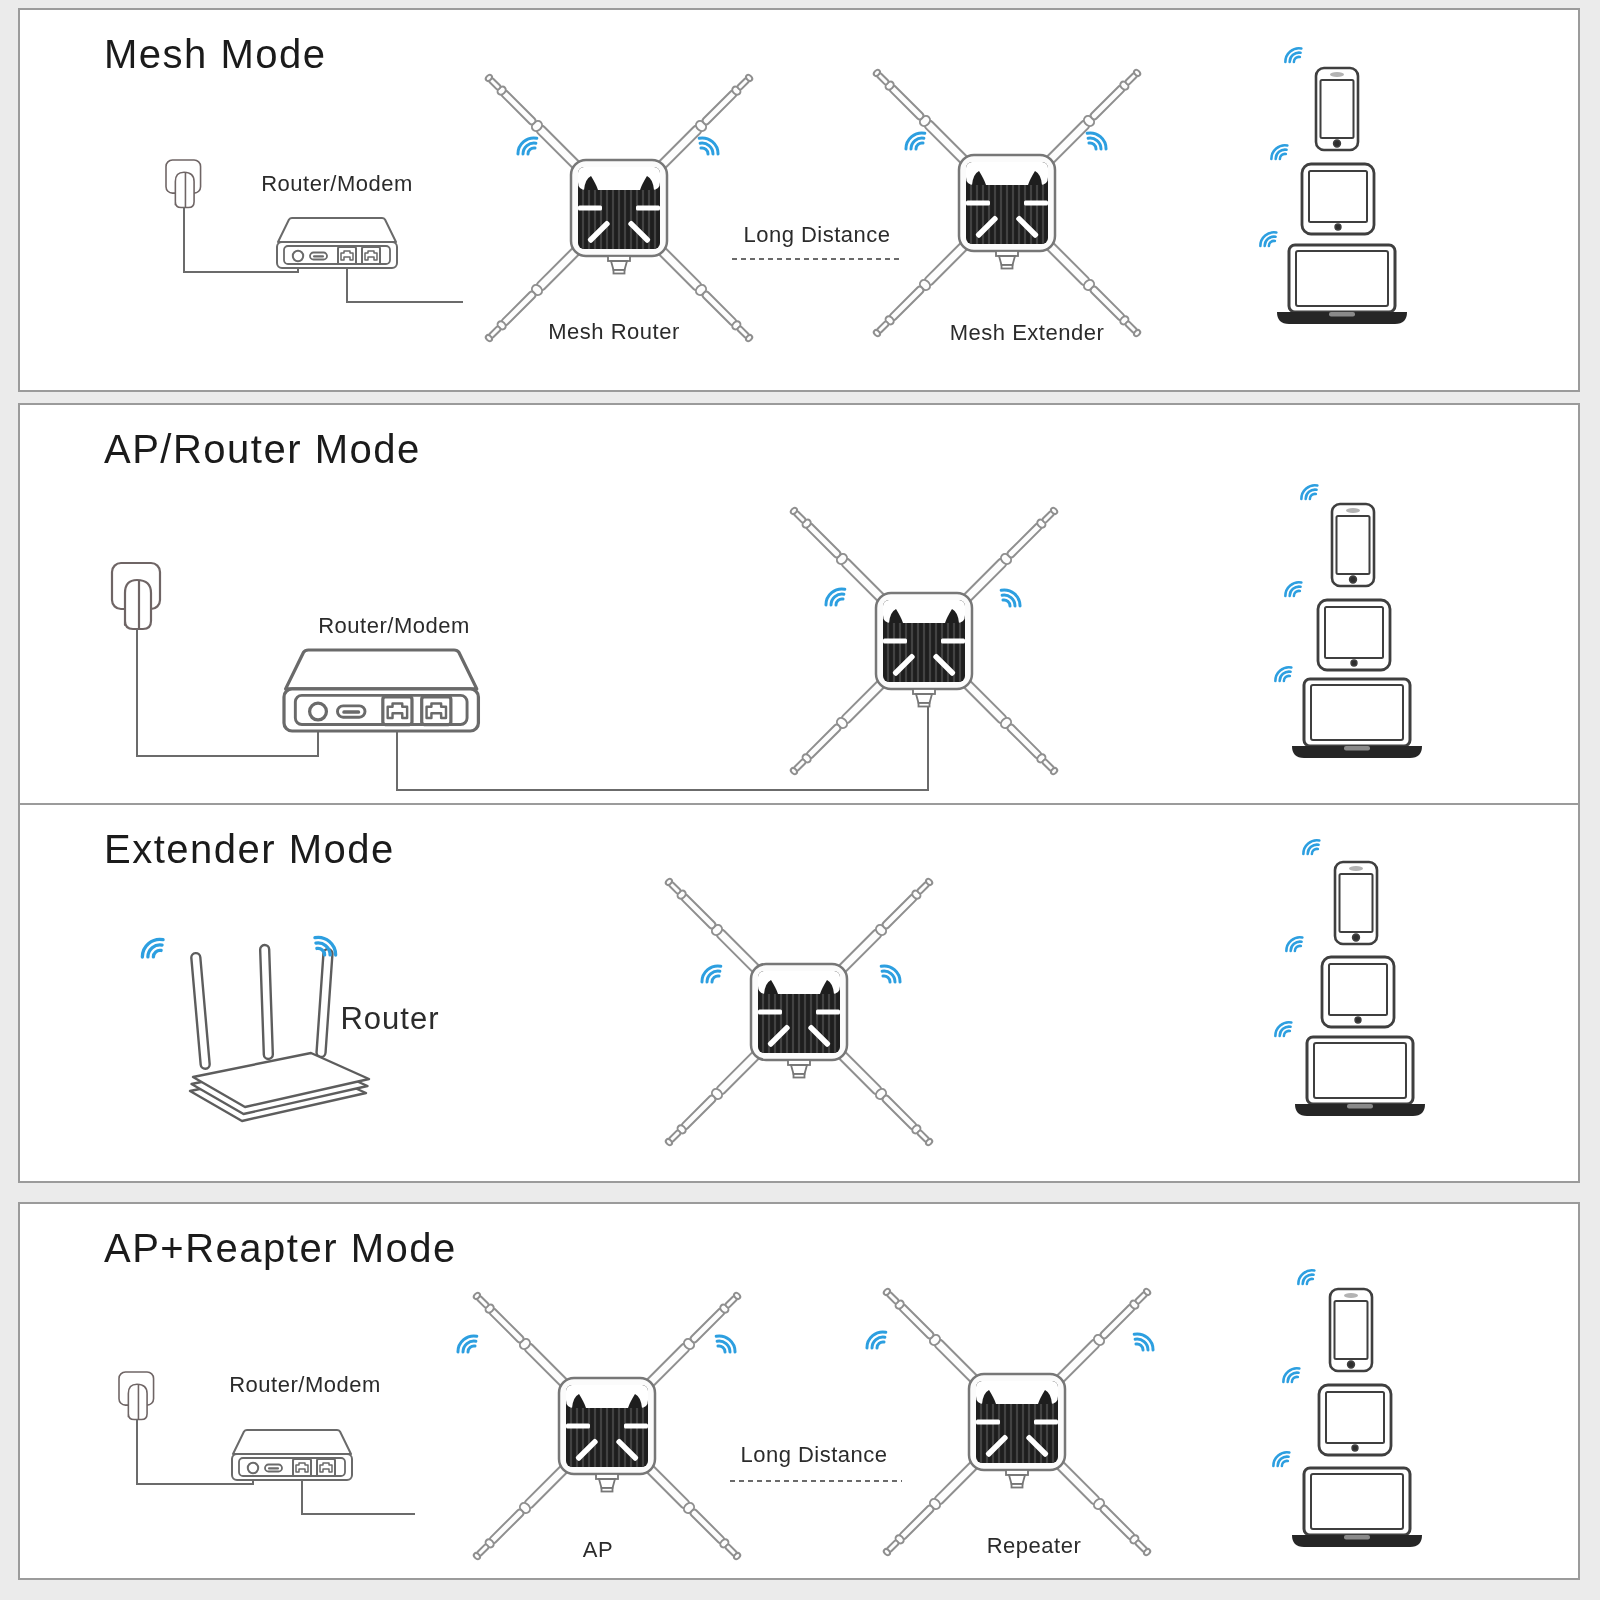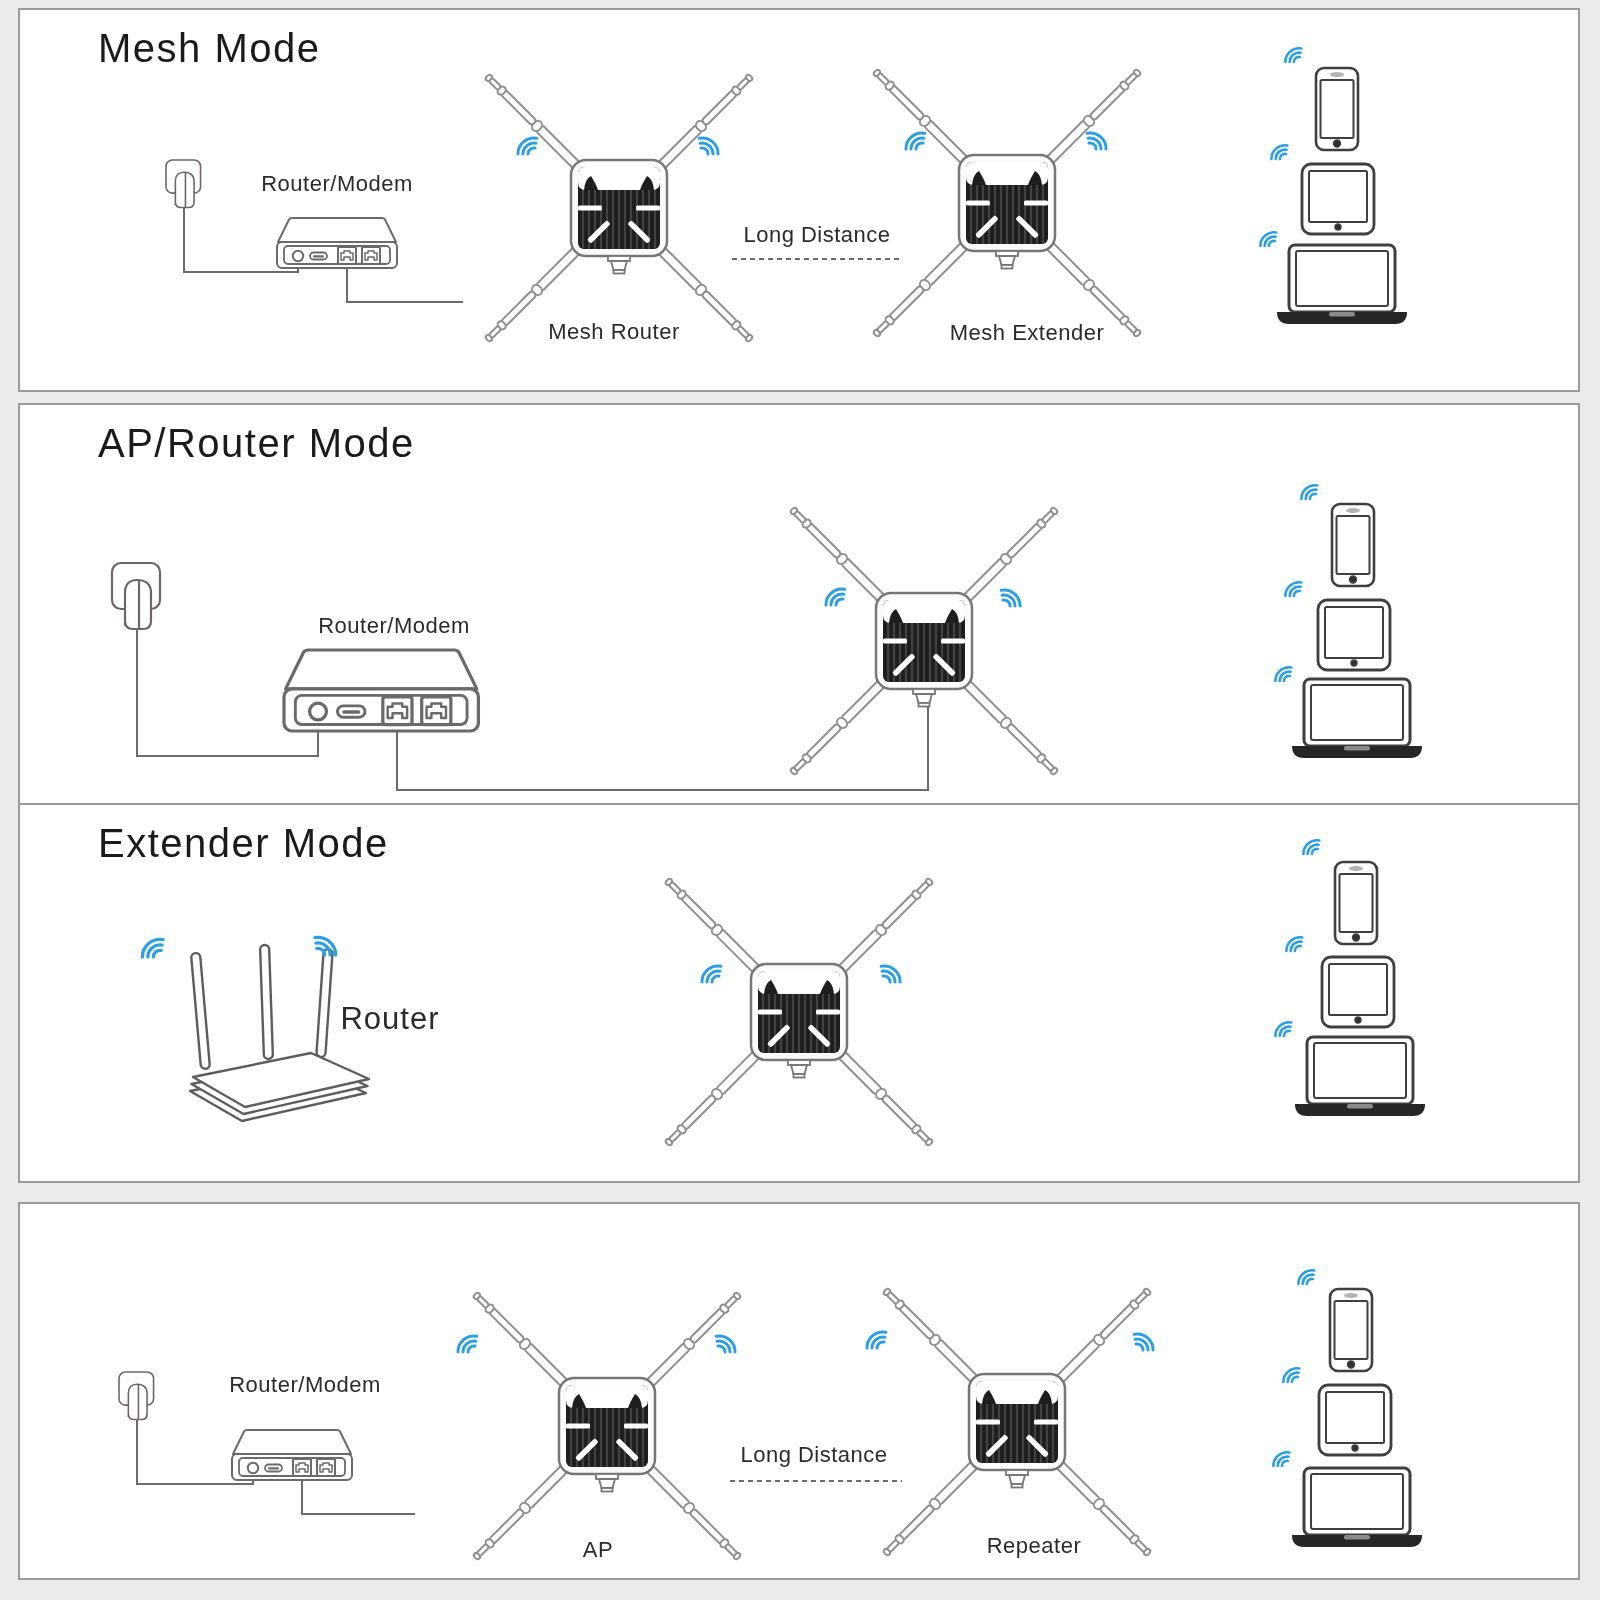--- a/index.html
+++ b/index.html
@@ -2,21 +2,21 @@
 <html><head>
 <meta charset="utf-8">
 <style>
   html,body{margin:0;padding:0;}
   body{width:1600px;height:1600px;background:#ebebeb;font-family:"Liberation Sans",sans-serif;position:relative;overflow:hidden;}
   .panel{position:absolute;left:18px;width:1562px;background:#ffffff;border:2px solid #9b9b9b;box-sizing:border-box;}
   #panel-mesh{top:8px;height:384px;}
   #panel-aprouter{top:403px;height:464px;}
   #panel-repeater{top:803px;height:380px;}
   #panel-apreapter{top:1202px;height:378px;}
-  .panel h2{position:absolute;left:72px;top:10px;margin:6px;font-size:40px;font-weight:400;color:#1b1b1b;letter-spacing:1.5px;z-index:2;}
+  .panel h2{position:absolute;left:72px;top:10px;margin:12px;font-size:40px;font-weight:400;color:#1b1b1b;letter-spacing:1.5px;z-index:2;}
   .diagram{position:absolute;left:0;top:0;width:100%;height:100%;}
   svg text{font-family:"Liberation Sans",sans-serif;}
   .lbl{font-size:22px;fill:#2b2b2b;text-anchor:middle;letter-spacing:0.5px;}
   .lbl-lg{font-size:31px;fill:#2b2b2b;text-anchor:middle;letter-spacing:1px;}
   .cable{fill:none;stroke:#6b6b6b;stroke-width:2;}
   .dash{fill:none;stroke:#3a3a3a;stroke-width:1.6;stroke-dasharray:5 4;}
 </style>
 </head>
 <body>
 
@@ -187,20 +187,21 @@
     <use href="#wifi" transform="translate(1297,49) rotate(-40) scale(0.85)"></use>
     <use href="#phone" transform="translate(1315,57)"></use>
     <use href="#wifi" transform="translate(1280,146) rotate(-40) scale(0.85)"></use>
     <use href="#tablet" transform="translate(1302,152)"></use>
     <use href="#wifi" transform="translate(1269,231) rotate(-40) scale(0.85)"></use>
     <use href="#laptop" transform="translate(1275,232)"></use>
   </svg>
 </section>
 
 <section class="panel" id="panel-apreapter">
+  <h2>AP+Reapter Mode</h2>
   <svg class="diagram" viewBox="0 0 1558 374">
     <use href="#plug" transform="translate(99,168) scale(0.72)"></use>
     <path class="cable" d="M117,215 V280 H233 V270"></path>
     <use href="#modem" transform="translate(212,226)"></use>
     <text class="lbl" x="285" y="188">Router/Modem</text>
     <path class="cable" d="M282,276 V310 H395"></path>
 
     <use href="#xdevice" transform="translate(587,222)"></use>
     <use href="#wifi" transform="translate(454,148) rotate(-40)"></use>
     <use href="#wifi" transform="translate(699,148) rotate(40)"></use>

